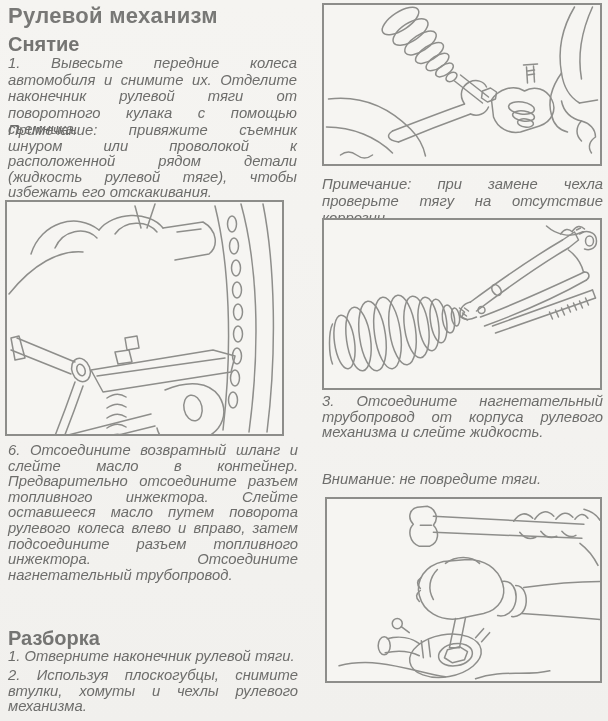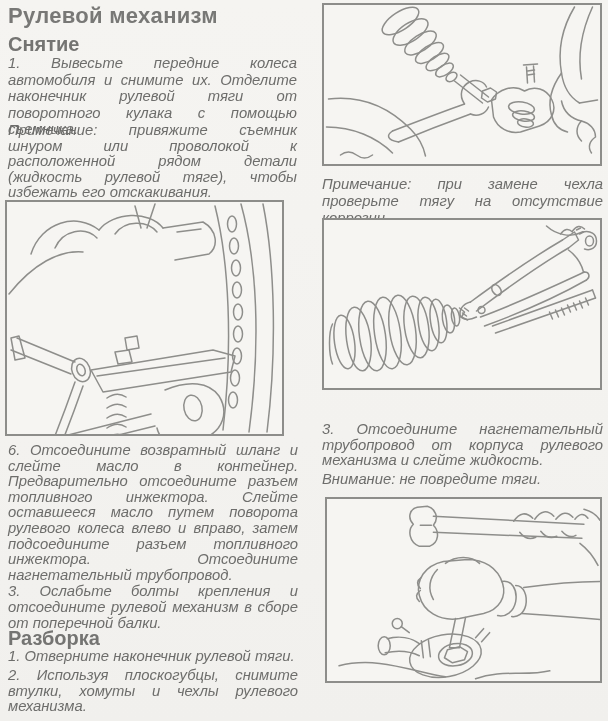--- a/index.html
+++ b/index.html
@@ -109,21 +109,20 @@
       <ellipse cx="230" cy="154" rx="4.5" ry="8"></ellipse>
       <ellipse cx="228" cy="176" rx="4.5" ry="8"></ellipse>
       <ellipse cx="226" cy="198" rx="4.5" ry="8"></ellipse>
       <path d="M198 288 C 206 314 210 344 208 374"></path>
     </g>
   </svg>
 </div>
 
 <div class="abs para tight" style="left:8px;top:443px;width:290px;">
   <p>6. Отсоедините возвратный шланг и слейте масло в контейнер. Предварительно отсоедините разъем топливного инжектора. Слейте оставшееся масло путем поворота рулевого колеса влево и вправо, затем подсоедините разъем топливного инжектора. Отсоедините нагнетательный трубопровод.</p>
-  <p>3. Ослабьте болты крепления и отсоедините рулевой механизм в сборе от поперечной балки.</p>
 </div>
 
 <div class="abs sec-head" style="left:8px;top:627px;width:292px;">Разборка</div>
 
 <div class="abs para tight" style="left:8px;top:649px;width:290px;">1. Отверните наконечник рулевой тяги.</div>
 
 <div class="abs para tight" style="left:8px;top:668px;width:290px;">2. Используя плоскогубцы, снимите втулки, хомуты и чехлы рулевого механизма.</div>
 
 <div class="abs fig" style="left:322px;top:3px;width:280px;height:163px;">
   <svg viewBox="0 0 275 159" aria-label="wrench-loosening-tie-rod-end-illustration">
@@ -209,21 +208,21 @@
     <g>
       <path d="M222 6 C 232 15 246 18 258 12"></path>
       <path d="M236 14 q 6 -8 12 -2 M 248 11 q 6 -8 12 -2"></path>
       <path d="M258 12 C 266 10 272 14 272 21 C 272 28 266 31 260 29"></path>
       <ellipse cx="265" cy="21" rx="4" ry="5"></ellipse>
       <path d="M244 30 C 252 36 257 44 259 52"></path>
     </g>
   </svg>
 </div>
 
-<div class="abs para tight" style="left:322px;top:394px;width:281px;margin-top:28px;">
+<div class="abs para tight" style="left:322px;top:394px;width:281px;">
   <p>3. Отсоедините нагнетательный трубопровод от корпуса рулевого механизма и слейте жидкость.</p>
 </div>
 
 <div class="abs para note" style="left:322px;top:471px;width:281px;">
   <span class="lbl">Внимание:</span>
   <span>не повредите тяги.</span>
 </div>
 
 <div class="abs fig" style="left:325px;top:497px;width:277px;height:186px;">
   <svg viewBox="0 0 272 181" aria-label="hammer-and-chisel-bending-lock-washer-illustration">

